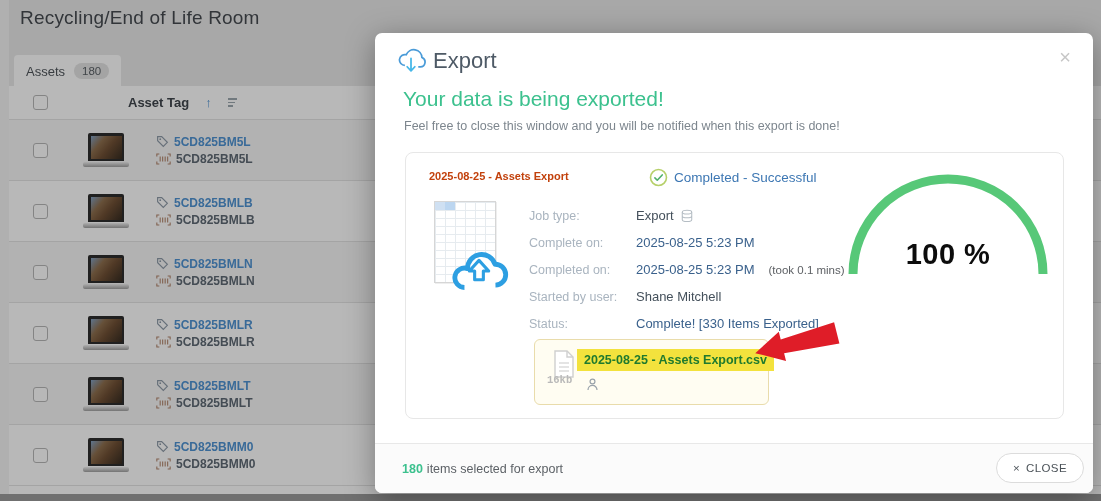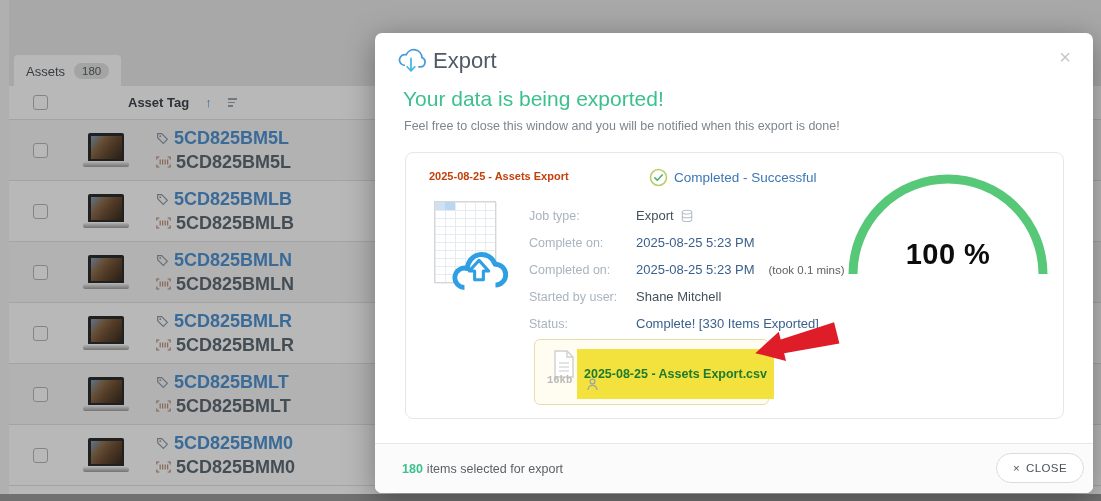--- a/index.html
+++ b/index.html
@@ -25,21 +25,21 @@
   .sort-bars i:nth-child(1){width:9px;} .sort-bars i:nth-child(2){width:7px;} .sort-bars i:nth-child(3){width:5px;}
   .row { height:61px; display:flex; align-items:center; border-bottom:1px solid #e2e2e2; }
   .row:nth-child(even) { background:#f6f6f6; }
   .row .cb { margin-left:24px; }
   .laptop { position:relative; width:46px; height:34px; margin-left:35px; flex:0 0 auto; }
   .laptop .screen { width:36px; height:28px; margin:0 auto; background:#262626; border-radius:2px 2px 0 0; padding:2.5px; }
   .laptop .shot { width:100%; height:100%; background:linear-gradient(130deg,#7e9ec2 0%, #8a6a48 30%, #6b4a2e 55%, #30251a 100%); }
   .laptop .base { position:absolute; bottom:0; left:0; width:46px; height:5px; border-radius:2px;
                   background:linear-gradient(#efefef,#9d9d9d); }
   .asset-cell { margin-left:27px; display:flex; flex-direction:column; gap:3px; }
-  .aline { display:flex; align-items:center; gap:5px; font-size:18px; }
+  .aline { display:flex; align-items:center; gap:5px; font-size:12px; }
   .tag-text { color:var(--blue_link); font-weight:bold; text-decoration:none; }
   .serial-text { color:#5a6570; font-weight:bold; }
   .row7 { height:8px; background:#ffffff; }
   .bottom-strip { position:absolute; left:0; bottom:0; width:1101px; height:7px; background:#999999; }
 
   
   .dim { position:absolute; inset:0; background:rgba(20,20,20,0.30); z-index:5; }
 
   
   .modal { position:absolute; left:375px; top:33px; width:718px; height:460px; background:#ffffff;
@@ -71,39 +71,40 @@
 
   .gauge { position:absolute; right:13px; top:14px; width:204px; height:112px; }
   .gauge-label { position:absolute; left:0; right:0; bottom:8px; text-align:center;
                  font-size:29px; font-weight:bold; color:#0c0c0c; letter-spacing:.5px; }
 
   .filecard { position:absolute; left:128px; top:186px; width:235px; height:66px; background:#fffdf2;
               border:1px solid #e9dcab; border-radius:6px; }
   .file-glyph { position:absolute; left:17px; top:10px; }
   .file-size { position:absolute; left:12px; top:34px; font-size:10.5px; font-weight:bold; color:#b9b9b9;font-family:Liberation Mono, monospace; }
   .file-name { position:absolute; left:42px; top:9px; background:var(--highlight_yellow); color:var(--file_green);
-               font-size:12.5px; font-weight:bold; padding:18px 7px; white-space:nowrap; }
+               font-size:12.5px; font-weight:bold; padding:4px 7px; white-space:nowrap; }
   .person { position:absolute; left:50px; top:37px; }
   .red-arrow { position:absolute; left:346px; top:173px; transform:rotate(-14deg); }
 
   .m-footer { position:absolute; left:0; bottom:0; width:718px; height:50px; background:#fbfbfb;
               border-top:1px solid #e8e8e8; border-radius:0 0 7px 7px; }
   .f-count { position:absolute; left:27px; top:18px; font-size:12.5px; color:#5c6166; }
   .f-count b { color:var(--teal); font-weight:bold; margin-right:4px; }
   .close-btn { position:absolute; right:9px; top:9px; height:30px; padding:0 16px; background:#fff;
                border:1px solid #dcdcdc; border-radius:16px; font-size:11.5px; color:#4b5258;
                display:flex; align-items:center; gap:6px; cursor:pointer; letter-spacing:.4px;
                font-family:"Liberation Sans", sans-serif; }
   svg { display:block; }
 </style>
 </head>
 <body>
 
 <div class="page">
   <div class="gutter"></div>
+  <div class="page-title">Recycling/End of Life Room</div>
 
   <div class="tab">
     <span class="tab-label">Assets</span>
     <span class="tab-badge">180</span>
   </div>
 
   <div class="table">
     <div class="thead">
       <input type="checkbox" class="cb" style="">
       <span class="th-label">

